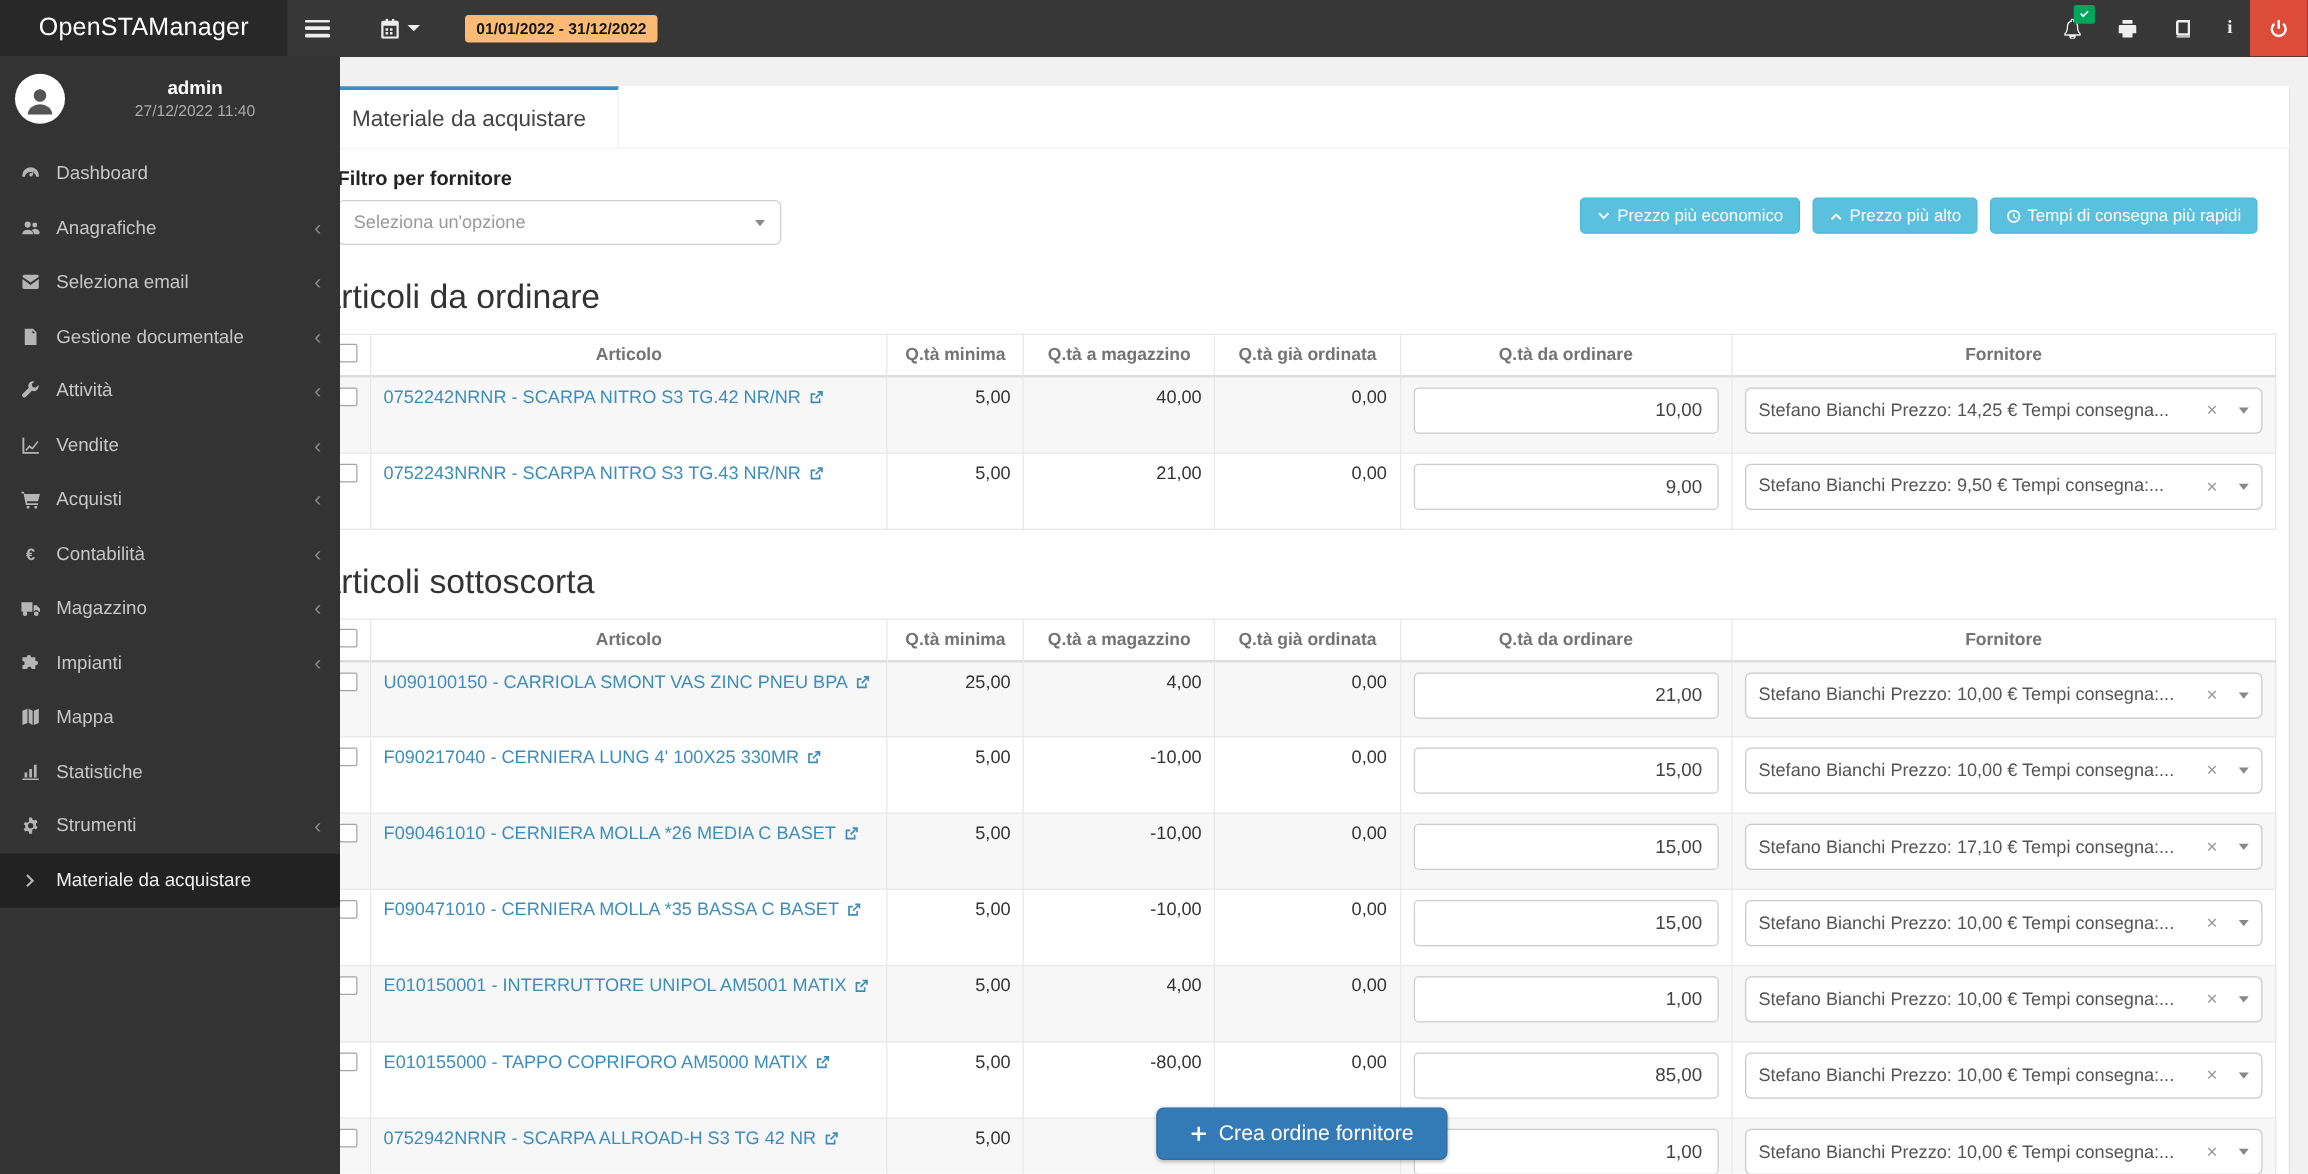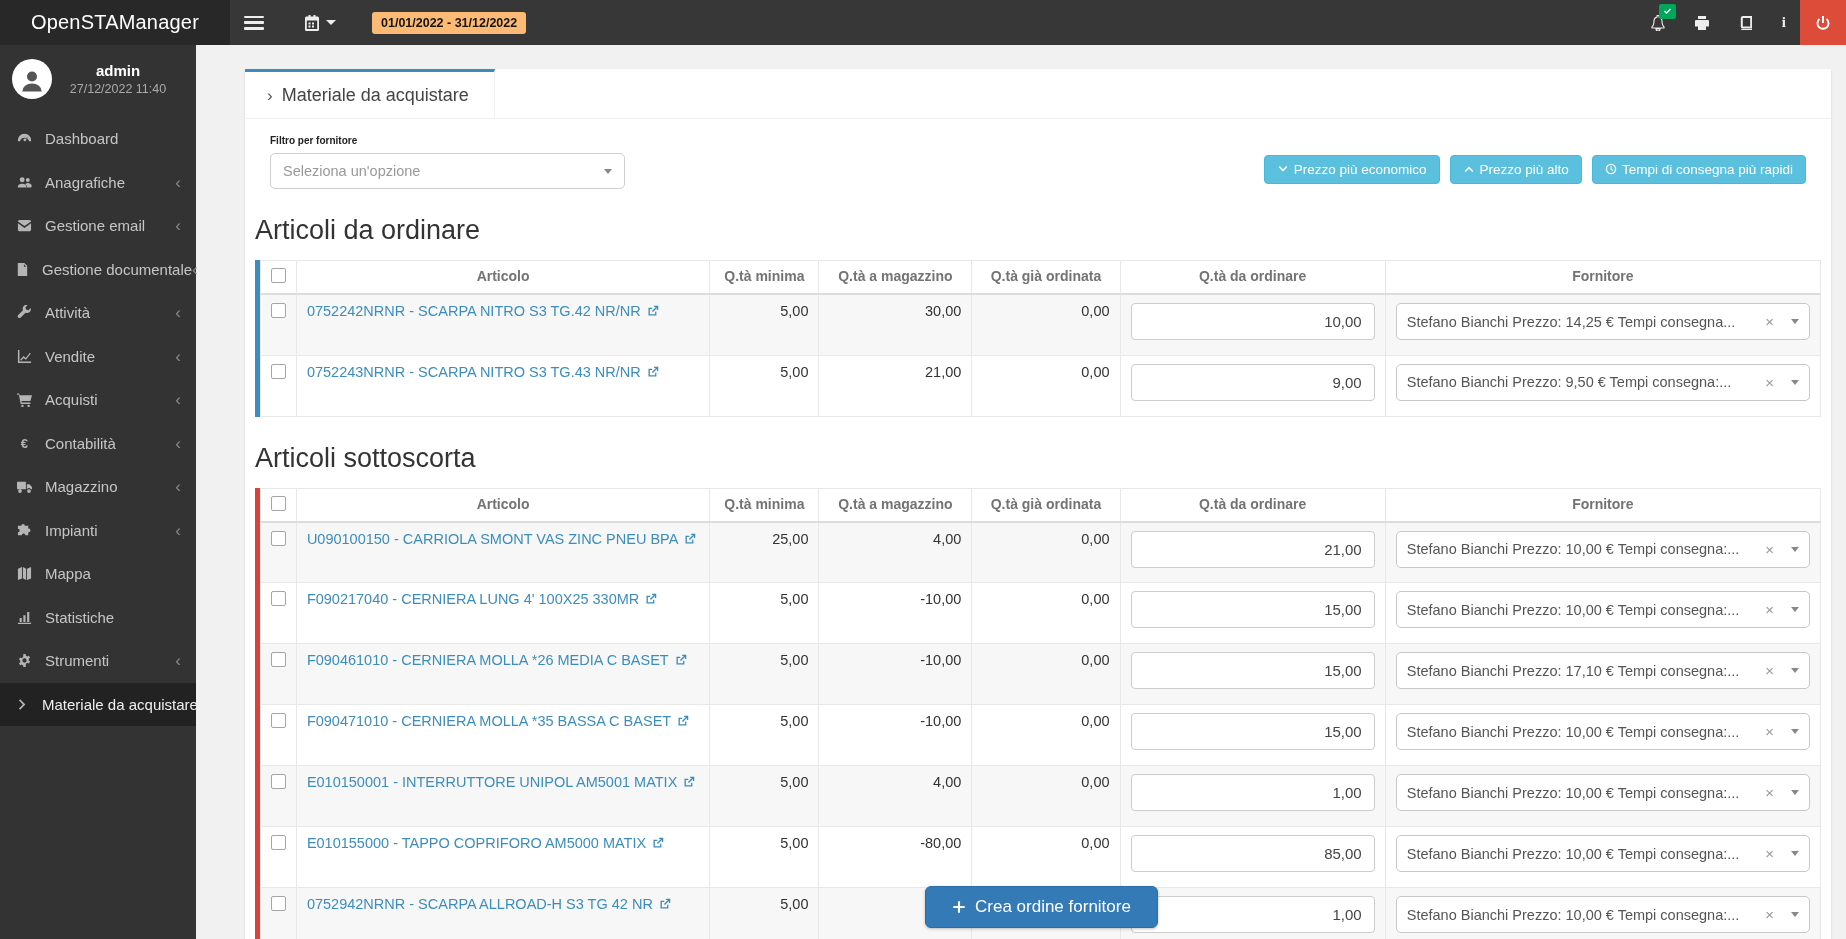--- a/index.html
+++ b/index.html
@@ -21,21 +21,21 @@
     padding:4px 9px; border-radius:3px; cursor:pointer; }
   .nav-spacer { flex:1; }
   .bell-wrap { position:relative; }
   .bell-badge { position:absolute; top:4px; right:4px; width:17px; height:15px; background:#00a65a; border-radius:2px;
     display:flex; align-items:center; justify-content:center; }
   .bell-badge svg { width:9px; height:9px; fill:#fff; }
   .info-i { font-weight:bold; font-size:15px; font-family:"Liberation Serif","DejaVu Serif",serif; }
   .power-btn { background:#dd4b39; color:#fff; width:46px; }
 
   
-  .main-sidebar { position:fixed; top:45px; left:0; bottom:0; width:196px; background:#333333; z-index:200; }
+  .main-sidebar { position:fixed; top:45px; left:0; bottom:0; width:272px; background:#333333; z-index:200; }
   .user-panel { display:flex; align-items:center; padding:14px 12px 12px 12px; }
   .avatar { width:40px; height:40px; border-radius:50%; background:#fff; display:flex; align-items:center; justify-content:center; overflow:hidden; }
   .avatar svg { width:26px; height:26px; fill:#555; margin-top:4px; }
   .user-info { flex:1; text-align:center; }
   .user-name { color:#fff; font-weight:bold; font-size:15px; }
   .user-date { color:#aaa; font-size:12.5px; margin-top:3px; }
   .sidebar-search { margin:8px 12px 10px 12px; background:#272727; border-radius:5px; display:flex; align-items:center; height:34px; padding:0 10px; }
   .sidebar-search input { flex:1; background:transparent; border:0; outline:0; color:#ccc; font-size:14px; font-family:inherit; }
   .sidebar-search input::placeholder { color:#8d8d8d; }
   .sidebar-search svg { width:14px; height:14px; fill:#bbb; }
@@ -52,21 +52,21 @@
   .content-wrapper { position:absolute; top:45px; left:230px; right:0; bottom:0; background:#f1f1f1; padding:24px 15px 0 15px; overflow:hidden; }
   .card { background:#fff; box-shadow:0 1px 2px rgba(0,0,0,.12); min-height:900px; }
   .tab-strip { display:flex; border-bottom:1px solid #f0f0f0; background:#fff; }
   .tab { padding:13px 25px 12px 22px; font-size:18px; color:#444; background:#fff; border-top:3px solid #3c8dbc;
     border-right:1px solid #f0f0f0; cursor:pointer; display:flex; align-items:center; gap:9px; }
   .tab .tab-chevron { color:#555; font-size:17px; }
   .tab-content { padding:16px 10px 0 10px; }
 
   .filter-row { display:flex; align-items:center; margin:0 15px; }
   .filter-group { width:355px; }
-  .filter-label { font-weight:bold; font-size:10px; color:#222; margin-bottom:7px; }
+  .filter-label { font-weight:bold; font-size:16px; color:#222; margin-bottom:7px; }
   .select-box { height:36px; border:1px solid #cfcfcf; border-radius:5px; background:#fff; display:flex; align-items:center;
     padding:0 12px; color:#999; font-size:14.5px; cursor:pointer; }
   .select-box .grow { flex:1; white-space:nowrap; overflow:hidden; text-overflow:ellipsis; }
   .caret-gray { width:0; height:0; border-left:4.5px solid transparent; border-right:4.5px solid transparent; border-top:5px solid #888; margin-left:8px; flex:none; }
   .sort-buttons { margin-left:auto; display:flex; gap:10px; align-self:center; margin-top:14px; }
   .btn-info { background:#5bc0de; border:1px solid #46b8da; color:#fff; font-size:13.5px; padding:6px 12px; border-radius:4px;
     display:flex; align-items:center; gap:5px; cursor:pointer; white-space:nowrap; font-family:inherit; }
   .btn-info svg { width:12px; height:12px; fill:#fff; }
 
   .section-title { font-size:27px; font-weight:500; color:#333; margin:26px 0 14px 0; }
@@ -198,21 +198,21 @@
         <span class="mi-label">Anagrafiche</span>
         <span class="mi-chevron">‹</span>
       </div>
 
       <div class="menu-item has-sub">
         <span class="mi-icon">
           <svg viewBox="0 0 16 16">
             <path d="M1 3.6A1.6 1.6 0 0 1 2.6 2h10.8A1.6 1.6 0 0 1 15 3.6L8 8.6 1 3.6zM1 5.6l7 5 7-5v7A1.4 1.4 0 0 1 13.6 14H2.4A1.4 1.4 0 0 1 1 12.6z"></path>
           </svg>
         </span>
-        <span class="mi-label">Gestione email</span>
+        <span class="mi-label">Seleziona email</span>
         <span class="mi-chevron">‹</span>
       </div>
 
       <div class="menu-item has-sub">
         <span class="mi-icon">
           <svg viewBox="0 0 16 16">
             <path d="M3 1h7l3 3v11H3V1zm6.5 1.5V5H12L9.5 2.5zM5 7.2h6v1H5zm0 2.3h6v1H5zm0 2.3h4v1H5z"></path>
           </svg>
         </span>
         <span class="mi-label">Gestione documentale</span>
@@ -399,21 +399,21 @@
                 <td><span class="checkbox"></span></td>
                 <td><a class="article-link">
                     <span>0752242NRNR - SCARPA NITRO S3 TG.42 NR/NR</span>
                     <span style="display:flex">
                       <svg viewBox="0 0 16 16">
                         <path d="M9.5 1H15v5.5h-1.8V4.1L7.9 9.4 6.6 8.1l5.3-5.3H9.5zM2 3.5h5v1.8H3.8v7h7V9H12.5V14H2z"></path>
                       </svg>
                     </span>
                   </a></td>
                 <td class="num">5,00</td>
-                <td class="num">30,00</td>
+                <td class="num">40,00</td>
                 <td class="num">0,00</td>
                 <td><input class="qty-input" value="10,00" style=""></td>
                 <td>
                   <div class="supplier-select">
                     <span class="sel-text">Stefano Bianchi Prezzo: 14,25 €  Tempi consegna...</span>
                     <span class="sel-clear">×</span>
                     <span class="caret-gray"></span>
                   </div>
                 </td>
               </tr>

